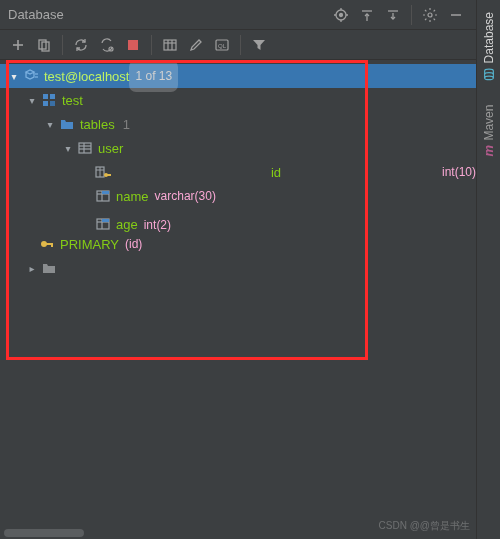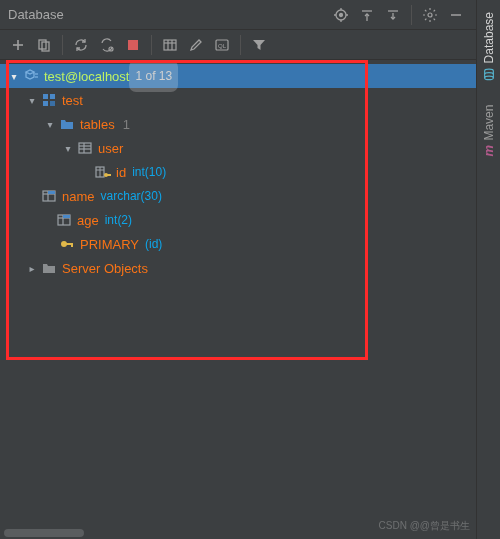--- a/index.html
+++ b/index.html
@@ -21,23 +21,23 @@
 
   .row { display: flex; align-items: center; height: 24px; white-space: nowrap; }
   .row .chevron { width: 16px; display: inline-flex; justify-content: center; color: #9aa0a6; font-size: 10px; }
   .row.selected { background: #3876b0; color: #e8e8e8; }
   .row.selected .chevron { color: #e8e8e8; }
   .row.selected .badge { background: rgba(255,255,255,0.2); }
 
   .tree-icon { width: 18px; height: 16px; display: inline-flex; align-items: center; justify-content: center; margin-right: 4px; }
   .tree-icon svg { width: 16px; height: 16px; }
 
-  .label { color: #f97316; }
+  .label { color: #84cc16; }
   .row.selected .label { color: #bef264; }
-  .muted { color: #0ea5e9; margin-left: 6px; font-size: 12px; }
+  .muted { color: #f9a8d4; margin-left: 6px; font-size: 12px; }
   .count { color: #808080; margin-left: 8px; }
   .badge { background: #4f5355; color: #d0d0d0; border-radius: 7px; padding: 8px 6px; font-size: 12px; line-height: 16px; }
 
   .sidebar { position: absolute; right: 0; top: 0; bottom: 0; width: 24px; background: #3c3f41; border-left: 1px solid #323232; display: flex; flex-direction: column; align-items: center; padding-top: 6px; gap: 12px; }
   .side-tab { writing-mode: vertical-rl; transform: rotate(180deg); color: #9c9c9c; font-size: 12px; padding: 6px 0; cursor: pointer; display: flex; align-items: center; gap: 4px; }
   .side-tab.active { color: #d4d4d4; }
   .side-ico { display: inline-block; }
 
   .main { position: absolute; left: 0; right: 24px; top: 0; bottom: 0; }
 
@@ -197,80 +197,79 @@
         <svg viewBox="0 0 16 16" stroke="#9aa0a6" fill="none" stroke-width="1.2">
             <rect x="2" y="3" width="12" height="10"></rect>
             <line x1="2" y1="6" x2="14" y2="6"></line>
             <line x1="2" y1="9" x2="14" y2="9"></line>
             <line x1="7" y1="3" x2="7" y2="13"></line>
           </svg>
       </span>
       <span class="label">user</span>
     </div>
 
-    <div class="row" style="padding-left:94px;">
+    <div class="row" style="padding-left:94px;justify-content:space-between;">
       <span class="tree-icon">
         <svg viewBox="0 0 16 16">
             <rect x="1" y="3" width="8" height="10" stroke="#9aa0a6" fill="none" stroke-width="1.2"></rect>
             <line x1="1" y1="6" x2="9" y2="6" stroke="#9aa0a6"></line>
             <line x1="5" y1="3" x2="5" y2="13" stroke="#9aa0a6"></line>
             <circle cx="11" cy="11" r="2" fill="#e0b84a"></circle>
             <rect x="12" y="10" width="4" height="2" fill="#e0b84a"></rect>
           </svg>
       </span>
       <span class="label">id</span>
       <span class="muted">int(10)</span>
     </div>
 
-    <div class="row" style="padding-left:40px;">
+    <div class="row" style="padding-left:94px;">
       <span class="tree-icon">
         <svg viewBox="0 0 16 16" stroke="#9aa0a6" fill="none" stroke-width="1.2">
             <rect x="2" y="3" width="12" height="10"></rect>
             <line x1="2" y1="6" x2="14" y2="6"></line>
             <line x1="7" y1="3" x2="7" y2="13"></line>
             <rect x="7" y="3" width="7" height="3" fill="#4a88c7" stroke="none"></rect>
           </svg>
       </span>
       <span class="label">name</span>
       <span class="muted">varchar(30)</span>
     </div>
 
-    <div class="row" style="padding-left:55px;">
+    <div class="row" style="padding-left:94px;align-items:flex-end;">
       <span class="tree-icon">
         <svg viewBox="0 0 16 16" stroke="#9aa0a6" fill="none" stroke-width="1.2">
             <rect x="2" y="3" width="12" height="10"></rect>
             <line x1="2" y1="6" x2="14" y2="6"></line>
             <line x1="7" y1="3" x2="7" y2="13"></line>
             <rect x="7" y="3" width="7" height="3" fill="#4a88c7" stroke="none"></rect>
           </svg>
       </span>
       <span class="label">age</span>
       <span class="muted">int(2)</span>
     </div>
 
-    <div class="row" style="padding-left:58px;">
+    <div class="row" style="padding-left:38px;">
       <span class="tree-icon">
         <svg viewBox="0 0 16 16" fill="#e0b84a">
             <circle cx="5" cy="8" r="3"></circle>
             <rect x="7" y="7" width="7" height="2"></rect>
             <rect x="12" y="7" width="2" height="4"></rect>
           </svg>
       </span>
       <span class="label">PRIMARY</span>
       <span class="muted">(id)</span>
     </div>
 
     <div class="row" style="padding-left:24px;">
       <span class="chevron">▸</span>
       <span class="tree-icon">
         <svg viewBox="0 0 16 16" fill="#8a8d8f">
             <path d="M2 4h4l1 2h7v7H2V4z"></path>
           </svg>
       </span>
-      <span class="label">Server Objects</span>
     </div>
   </div>
 </div>
 
 <div class="bottom-scroll">
   <div class="thumb"></div>
 </div>
 
 <div class="sidebar">
   <div class="side-tab active">

